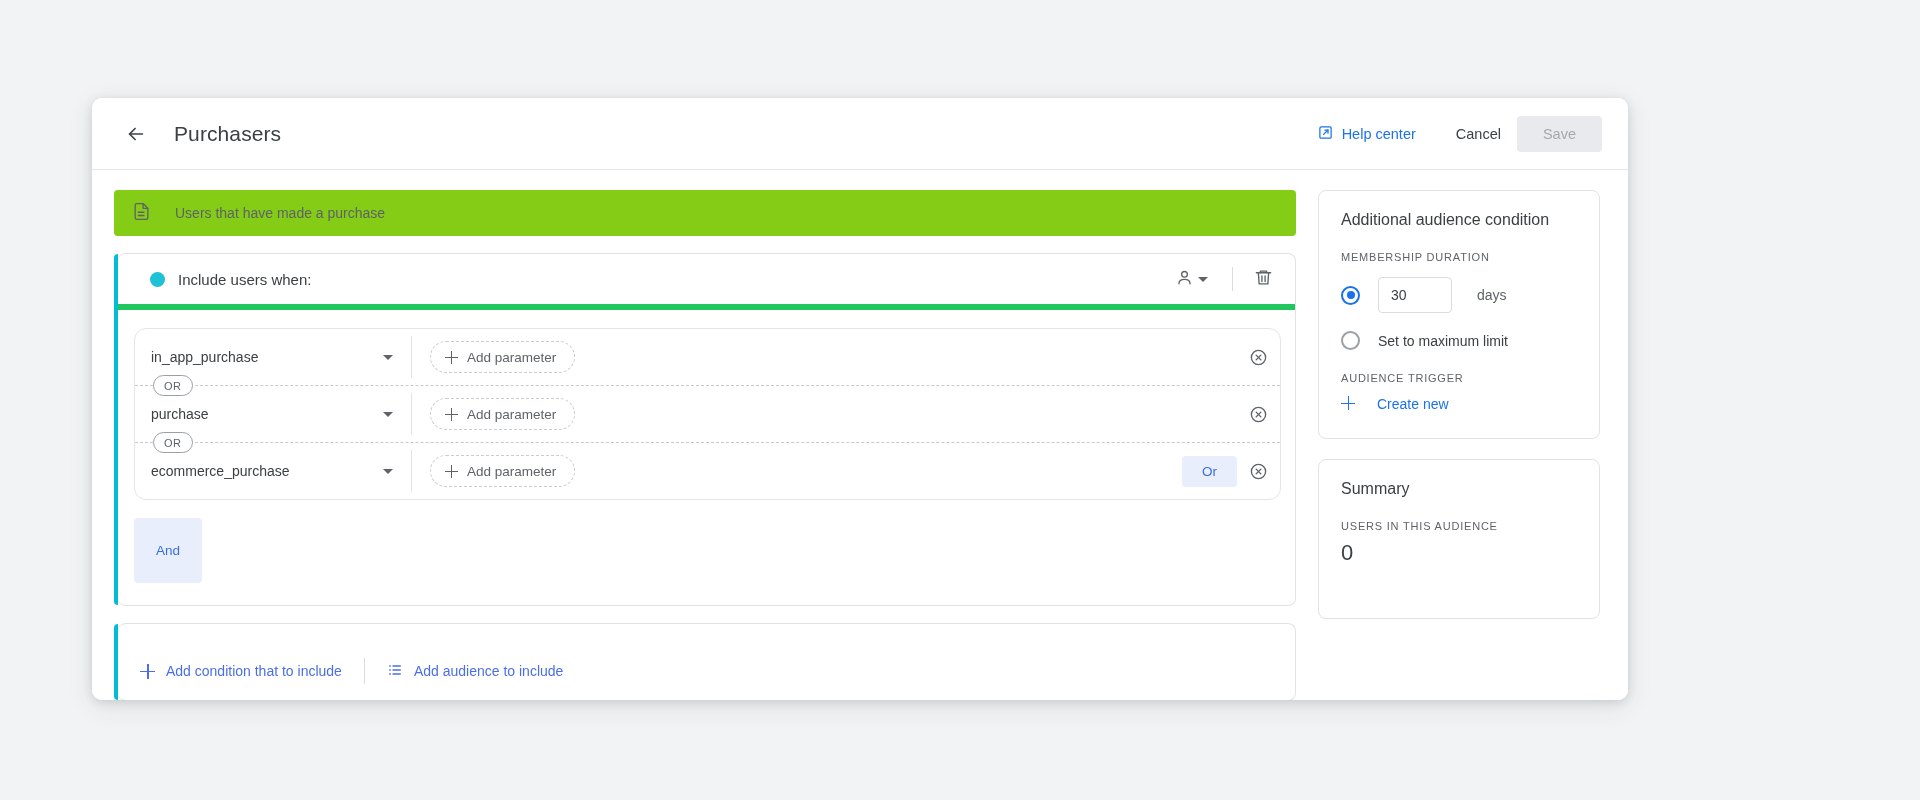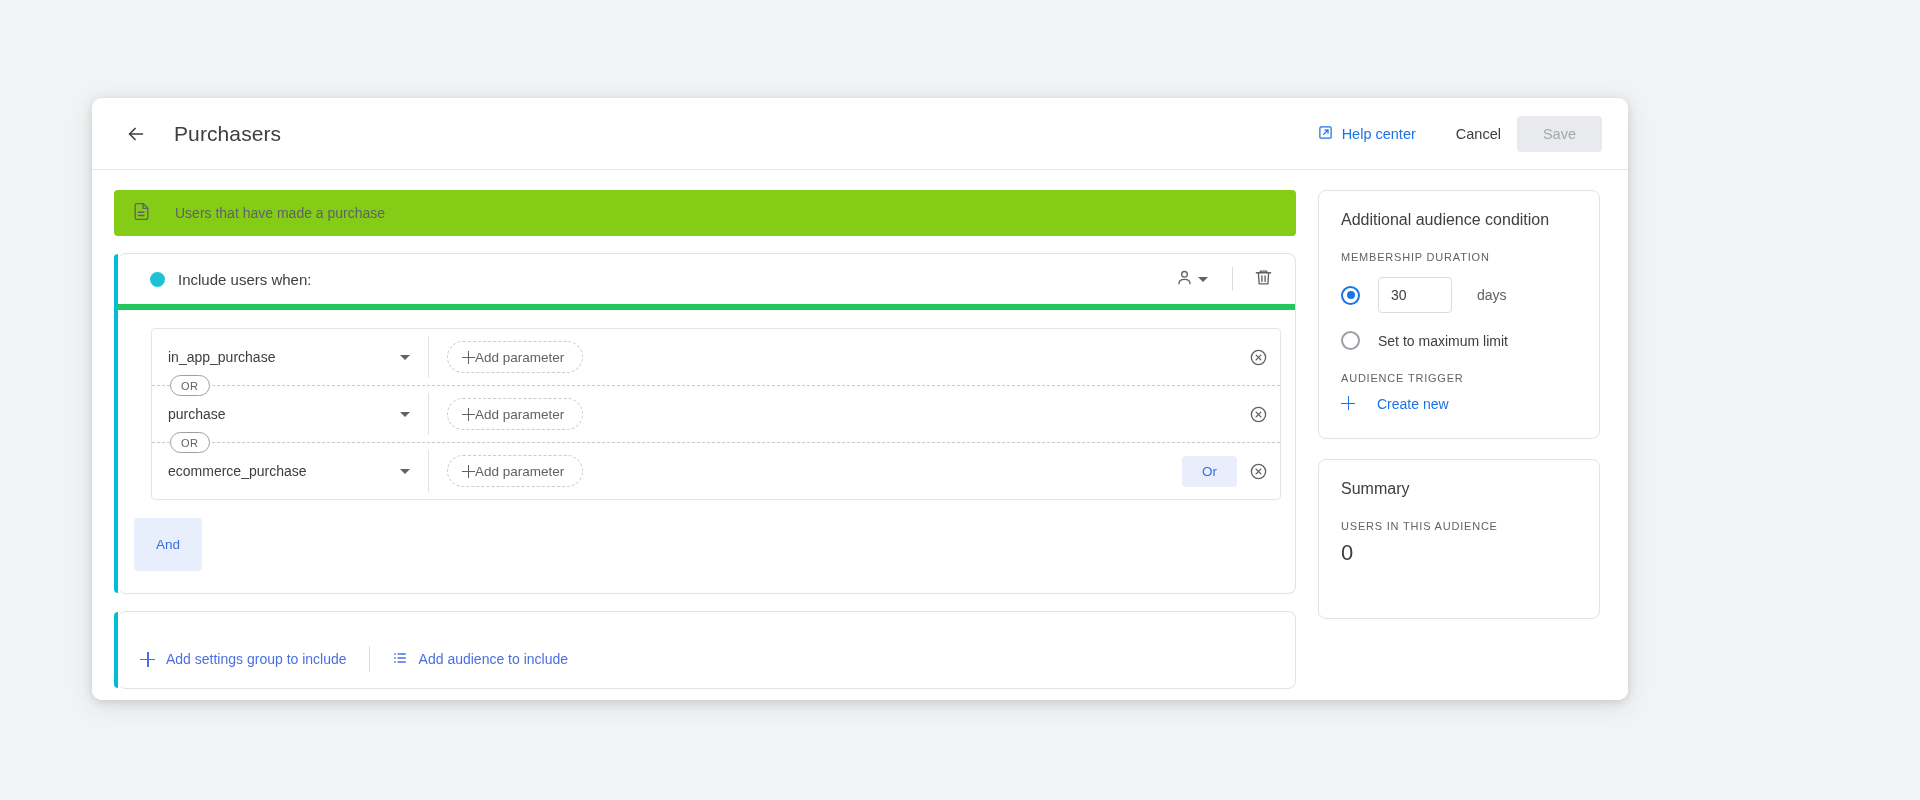--- a/index.html
+++ b/index.html
@@ -158,23 +158,23 @@
     width: 36px; height: 36px;
     display: flex; align-items: center; justify-content: center;
     border-radius: 50%;
     cursor: pointer;
   }
   .scope-btn { display:flex; align-items:center; gap:4px; padding: 6px 6px; border-radius:4px; cursor:pointer; }
   .vdiv { width:1px; height:24px; background:#dadce0; margin: 0 12px; }
 
   
   #conditions-box {
-    margin: 18px 14px 0 33px;
+    margin: 18px 14px 0 16px;
     border: 1px solid #e3e5e7;
-    border-radius: 4px;
+    border-radius: 12px;
     overflow: hidden;
   }
   .cond-row {
     position: relative;
     height: 56px;
     display: flex;
     align-items: center;
     padding: 0 12px 0 16px;
   }
   .cond-select {
@@ -199,20 +199,21 @@
   }
   .col-div {
     width: 1px;
     height: 42px;
     background: #e0e2e4;
     margin: 0 18px 0 12px;
   }
   .add-param {
     display: inline-flex;
     align-items: center;
+    gap: 9px;
     height: 32px;
     padding: 0 18px 0 14px;
     border: 1px dashed #c9ccd0;
     border-radius: 16px;
     font-size: 13.5px;
     color: #5f6368;
     cursor: pointer;
     background: #fff;
   }
   .plus-grey {
@@ -266,21 +267,21 @@
     cursor: pointer;
   }
 
   #and-row { padding: 18px 0 22px 16px; }
   .and-chip-btn {
     background: #e8eefc;
     color: #3b6fe0;
     font-size: 13.5px;
     border: none;
     border-radius: 4px;
-    padding: 19px 22px;
+    padding: 25px 22px;
     font-family: inherit;
     cursor: pointer;
   }
 
   
   #add-card {
     height: 58px;
     display: flex;
     align-items: center;
     padding: 0 22px;
@@ -513,21 +514,21 @@
 
         <div id="and-row">
           <button class="and-chip-btn">And</button>
         </div>
       </div>
 
       <div class="teal-card">
         <div id="add-card">
           <span class="blue-link">
             <span class="plus-blue"></span>
-            <span>Add settings group to include</span>
+            <span>Add condition that to include</span>
           </span>
           <span class="link-div"></span>
           <span class="blue-link">
             <span>
               <svg width="16" height="16" viewBox="0 0 24 24" fill="none" stroke="#4a6fe3" stroke-width="2" stroke-linecap="round">
                 <line x1="9" y1="6" x2="20" y2="6"></line>
                 <line x1="9" y1="12" x2="20" y2="12"></line>
                 <line x1="9" y1="18" x2="20" y2="18"></line>
                 <line x1="4" y1="6" x2="5" y2="6"></line>
                 <line x1="4" y1="12" x2="5" y2="12"></line>

